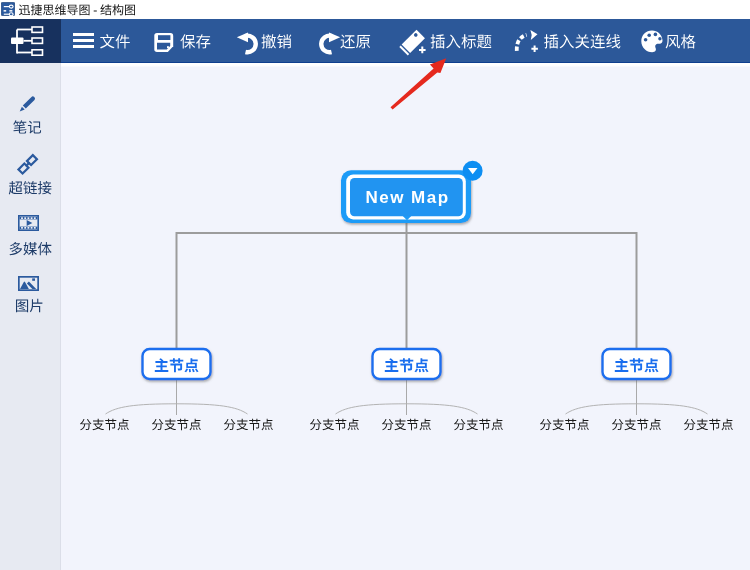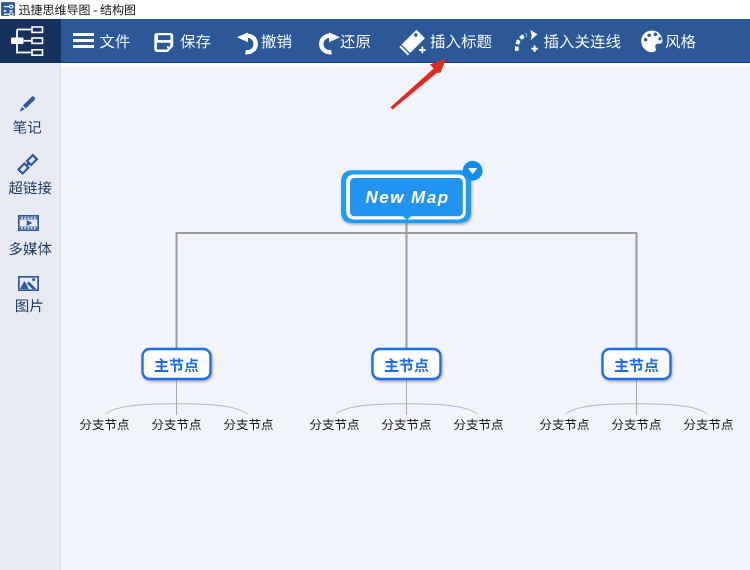--- a/index.html
+++ b/index.html
@@ -1,18 +1,18 @@
 <!DOCTYPE html>
 <html><head>
 <meta charset="utf-8">
 <style>
   * { margin:0; padding:0; box-sizing:border-box; }
   html,body { width:750px; height:570px; overflow:hidden;
     font-family:"Liberation Sans", sans-serif; }
-  #page { position:relative; width:750px; height:570px; background:#f2f4fc;font-style:italic; }
+  #page { position:relative; width:750px; height:570px; background:#f2f4fc; }
   
   #titlebar { position:absolute; left:0; top:0; width:750px; height:19px; background:#ffffff; }
   
   #toolbar { position:absolute; left:0; top:19px; width:750px; height:44px; background:#2c5899; }
   #toolbar .strip { position:absolute; left:61px; bottom:0; width:689px; height:1.5px; background:#0e3f8e; }
   #whiteband { position:absolute; left:61px; top:63px; width:689px; height:4.5px;
     background:linear-gradient(to bottom, #ffffff 0px, #ffffff 2.2px, #f2f4fc 4.5px); }
   #logo { position:absolute; left:0; top:0; width:61px; height:44px; background:#17315e; }
   .tbicon { position:absolute; }
   

